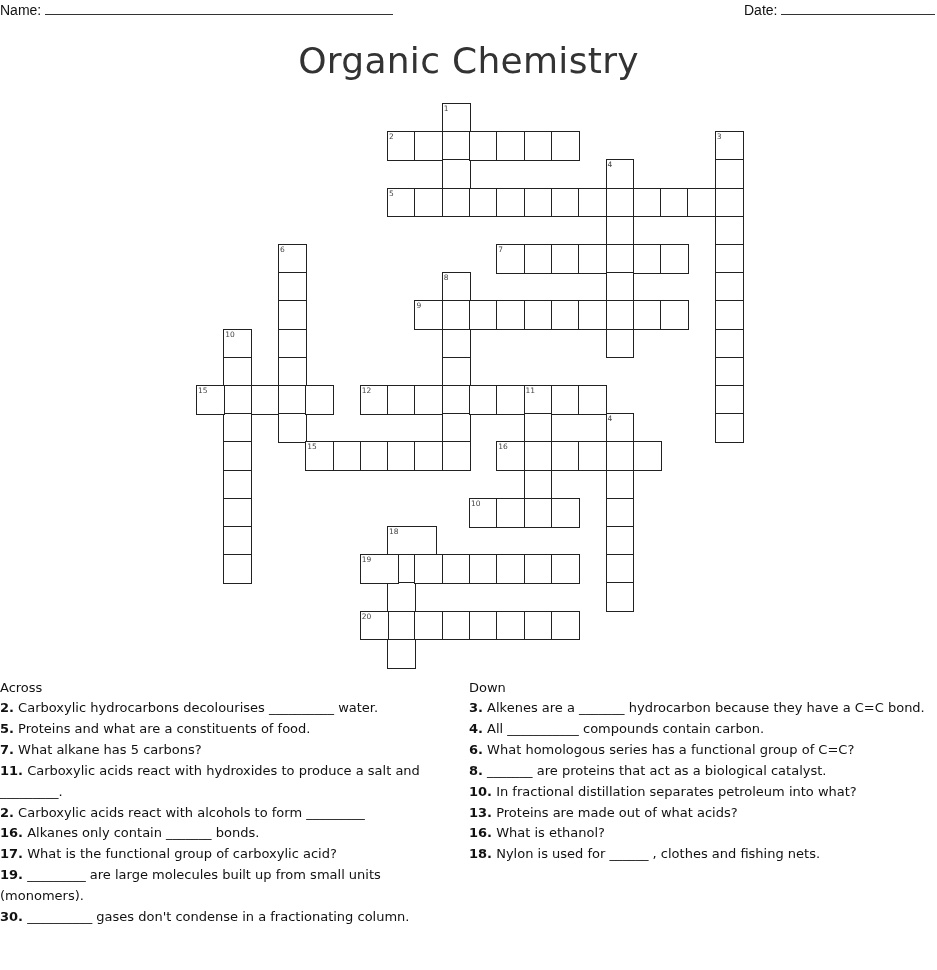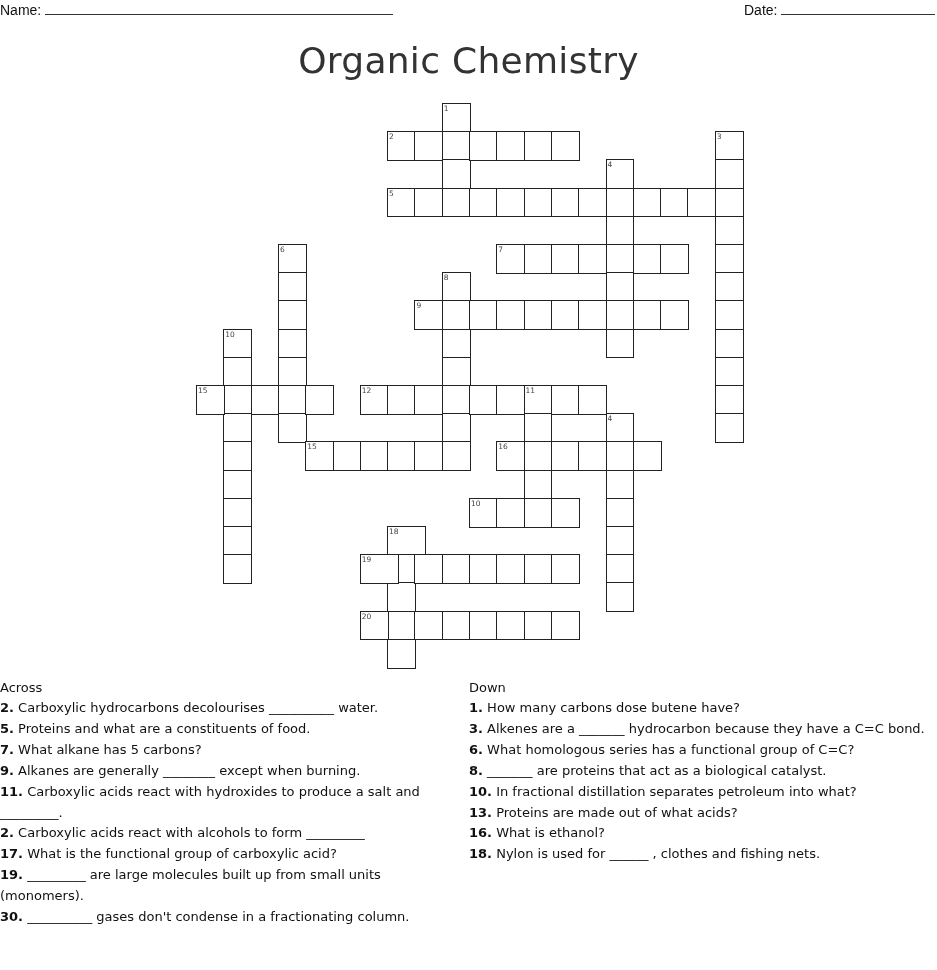--- a/index.html
+++ b/index.html
@@ -170,21 +170,21 @@
       <span class="num">16</span>
     </div>
     <div class="cell" style="left: 550.9px; top: 441.4px; width: 28.9px; height: 29.8px; border-color: rgb(34, 34, 34);"></div>
     <div class="cell" style="left: 578.2px; top: 441.4px; width: 28.9px; height: 29.8px; border-color: rgb(34, 34, 34);"></div>
     <div class="cell" style="left: 632.8px; top: 441.4px; width: 28.9px; height: 29.8px; border-color: rgb(34, 34, 34);"></div>
     <div class="cell" style="left: 469px; top: 497.8px; width: 28.9px; height: 29.8px; border-color: rgb(34, 34, 34);">
       <span class="num">10</span>
     </div>
     <div class="cell" style="left: 496.3px; top: 497.8px; width: 28.9px; height: 29.8px; border-color: rgb(34, 34, 34);"></div>
     <div class="cell" style="left: 550.9px; top: 497.8px; width: 28.9px; height: 29.8px; border-color: rgb(34, 34, 34);"></div>
-    <div class="cell" style="left: 387.1px; top: 526px; width: 39px; height: 29.8px; border-color: rgb(34, 34, 34);">
+    <div class="cell" style="left: 387.1px; top: 526px; width: 50px; height: 29.8px; border-color: rgb(34, 34, 34);">
       <span class="num">18</span>
     </div>
     <div class="cell" style="left: 387.1px; top: 554.2px; width: 28.9px; height: 29.8px; border-color: rgb(34, 34, 34);"></div>
     <div class="cell" style="left: 387.1px; top: 582.4px; width: 28.9px; height: 29.8px; border-color: rgb(34, 34, 34);"></div>
     <div class="cell" style="left: 387.1px; top: 610.6px; width: 28.9px; height: 29.8px; border-color: rgb(34, 34, 34);"></div>
     <div class="cell" style="left: 387.1px; top: 638.8px; width: 28.9px; height: 29.8px; border-color: rgb(34, 34, 34);"></div>
     <div class="cell" style="left: 359.8px; top: 554.2px; width: 39px; height: 29.8px; border-color: rgb(34, 34, 34);">
       <span class="num">19</span>
     </div>
     <div class="cell" style="left: 414.4px; top: 554.2px; width: 28.9px; height: 29.8px; border-color: rgb(34, 34, 34);"></div>
@@ -203,34 +203,34 @@
     <div class="cell" style="left: 523.6px; top: 610.6px; width: 28.9px; height: 29.8px; border-color: rgb(34, 34, 34);"></div>
     <div class="cell" style="left: 550.9px; top: 610.6px; width: 28.9px; height: 29.8px; border-color: rgb(34, 34, 34);"></div>
   </div>
 
 <div class="clues" id="across">
   <h3>Across</h3>
   <div id="across-list">
       <div class="clue"><b>2.</b><span> Carboxylic hydrocarbons decolourises __________ water.</span></div>
       <div class="clue"><b>5.</b><span> Proteins and what are a constituents of food.</span></div>
       <div class="clue"><b>7.</b><span> What alkane has 5 carbons?</span></div>
-      <div class="clue"><b>9.</b><span> Alkanes are generally ________ except when burning.</span></div>
       <div class="clue"><b>11.</b><span> Carboxylic acids react with hydroxides to produce a salt and _________.</span></div>
       <div class="clue"><b>2.</b><span> Carboxylic acids react with alcohols to form _________</span></div>
+      <div class="clue"><b>16.</b><span> Alkanes only contain _______ bonds.</span></div>
       <div class="clue"><b>17.</b><span> What is the functional group of carboxylic acid?</span></div>
       <div class="clue"><b>19.</b><span> _________ are large molecules built up from small units (monomers).</span></div>
       <div class="clue"><b>30.</b><span> __________ gases don't condense in a fractionating column.</span></div>
     </div>
 </div>
 
 <div class="clues" id="down">
   <h3>Down</h3>
   <div id="down-list">
-      <div class="clue"><b>1.</b><span> How many carbons dose butene have?</span></div>
       <div class="clue"><b>3.</b><span> Alkenes are a _______ hydrocarbon because they have a C=C bond.</span></div>
+      <div class="clue"><b>4.</b><span> All ___________ compounds contain carbon.</span></div>
       <div class="clue"><b>6.</b><span> What homologous series has a functional group of C=C?</span></div>
       <div class="clue"><b>8.</b><span> _______ are proteins that act as a biological catalyst.</span></div>
       <div class="clue"><b>10.</b><span> In fractional distillation separates petroleum into what?</span></div>
       <div class="clue"><b>13.</b><span> Proteins are made out of what acids?</span></div>
       <div class="clue"><b>16.</b><span> What is ethanol?</span></div>
       <div class="clue"><b>18.</b><span> Nylon is used for ______ , clothes and fishing nets.</span></div>
     </div>
 </div>
 
 </body></html>

